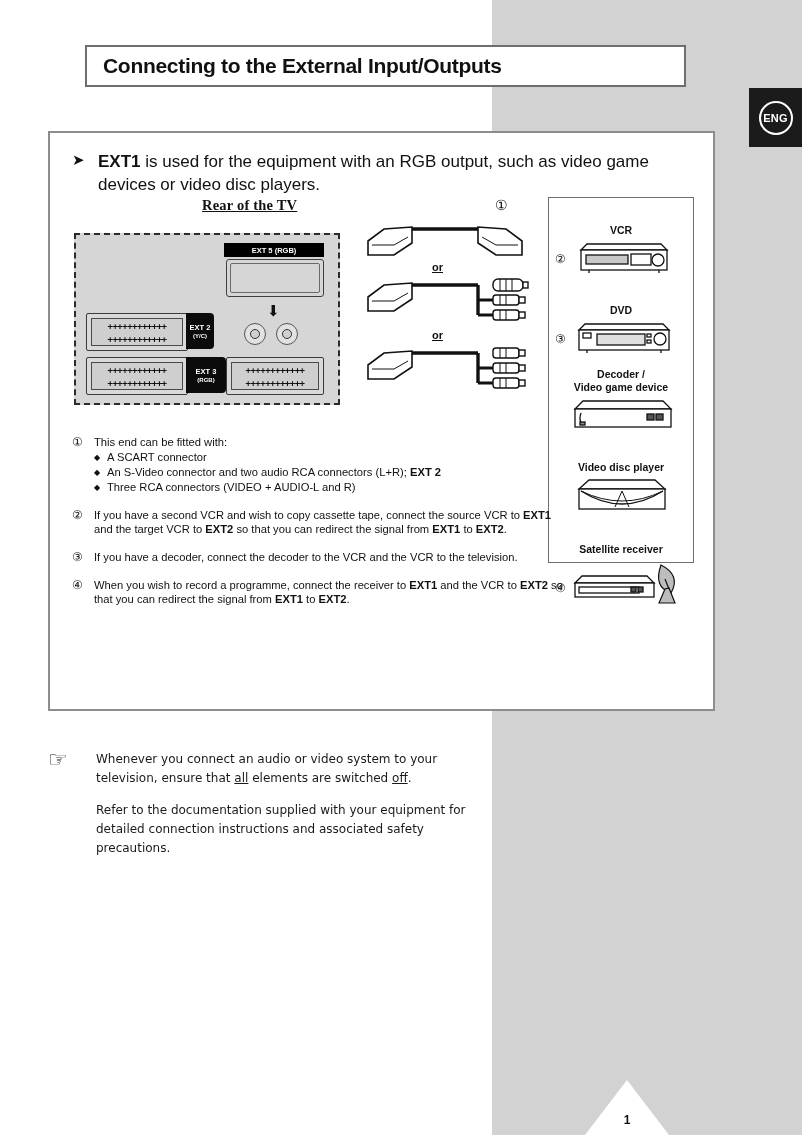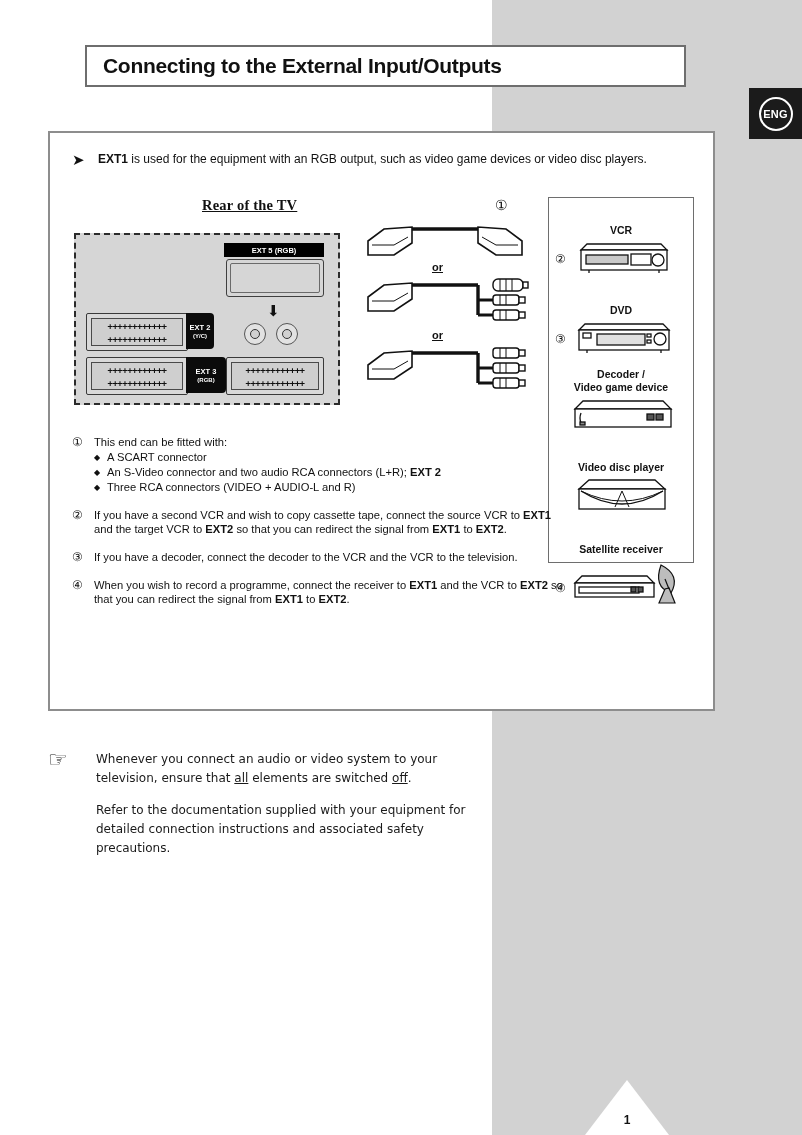--- a/index.html
+++ b/index.html
@@ -8,21 +8,21 @@
     font-family:"Liberation Sans", sans-serif;
     position:relative;overflow:hidden;
   }
   
   #gray-band{
     position:absolute;left:492px;top:0;width:310px;height:1135px;
     background:#d2d2d2;
   }
   
   #eng-badge{
-    position:absolute;left:749px;top:88px;width:53px;height:51px;
+    position:absolute;left:749px;top:88px;width:53px;height:59px;
     background:#1b1b1b;display:flex;align-items:center;justify-content:center;
   }
   #eng-badge .ring{
     width:30px;height:30px;border:2px solid #ffffff;border-radius:50%;
     display:flex;align-items:center;justify-content:center;
     color:#ffffff;font-size:11px;font-weight:bold;letter-spacing:.3px;
     font-family:"Liberation Sans", sans-serif;
   }
   
   #title-box{
@@ -38,21 +38,21 @@
   #content-box{
     position:absolute;left:48px;top:131px;width:663px;height:576px;
     background:#ffffff;border:2px solid #8d8d8d;
   }
   
   #intro-row{position:absolute;left:22px;top:18px;width:620px;display:flex;}
   .arrow-bullet{
     width:26px;flex:none;color:#111;font-size:15px;line-height:1;
     padding-top:1px;
   }
-  #intro-text{font-size:12px;color:#111;line-height:1.35;}
+  #intro-text{font-size:17px;color:#111;line-height:1.35;}
   #intro-text b{font-weight:bold;}
 
   
   #diagram{position:absolute;left:0;top:56px;width:663px;height:320px;}
 
   #rear-title{
     position:absolute;left:152px;top:8px;font-size:14.5px;font-weight:bold;
     color:#111;text-decoration:underline;font-family:"Liberation Serif",serif;
     letter-spacing:.2px;
   }

